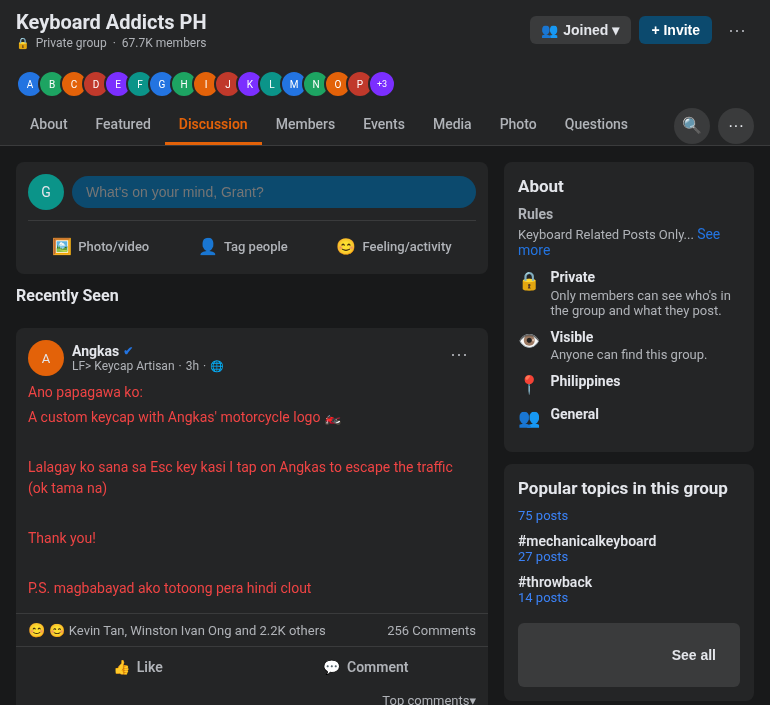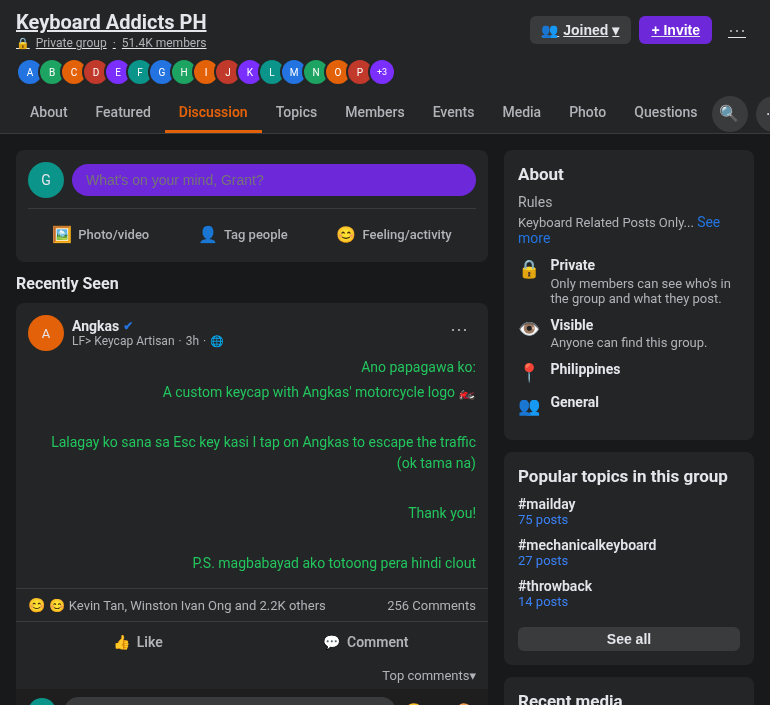--- a/index.html
+++ b/index.html
@@ -1,26 +1,26 @@
 <!DOCTYPE html>
 <html><head>
   <meta charset="utf-8">
   <style>
     * { box-sizing: border-box; margin: 0; padding: 0; }
     body { background: #18191a; color: #e4e6eb; font-family: -apple-system, BlinkMacSystemFont, 'Segoe UI', Roboto, sans-serif; font-size: 14px; width: 770px; min-height: 705px; overflow-x: hidden; }
 
     
     .header { background: #242526; padding: 10px 16px 0; border-bottom: 1px solid #3a3b3c; }
-    .header-top { display: flex; align-items: center; justify-content: space-between; margin-bottom: 8px; text-decoration: underline; }
+    .header-top { display: flex; align-items: center; justify-content: space-between; margin-bottom: 20px; }
     .group-title { font-size: 20px; font-weight: 700; color: #e4e6eb; }
     .group-meta { display: flex; align-items: center; gap: 6px; font-size: 12px; color: #b0b3b8; margin-top: 2px; }
     .lock-icon-small { font-size: 11px; }
     .header-actions { display: flex; gap: 8px; align-items: center; }
     .btn-joined { background: #3a3b3c; color: #e4e6eb; border: none; padding: 6px 12px; border-radius: 6px; cursor: pointer; font-size: 14px; font-weight: 600; display: flex; align-items: center; gap: 4px; }
-    .btn-invite { background: #6d28d9; color: #fff; border: none; padding: 6px 12px; border-radius: 6px; cursor: pointer; font-size: 14px; font-weight: 600; display: flex; align-items: center; gap: 4px; }
+    .btn-invite { background: #0c4a6e; color: #fff; border: none; padding: 6px 12px; border-radius: 6px; cursor: pointer; font-size: 14px; font-weight: 600; display: flex; align-items: center; gap: 4px; }
     .member-avatars { display: flex; align-items: center; margin: 8px 0; }
     .member-avatar { width: 28px; height: 28px; border-radius: 50%; border: 2px solid #242526; margin-left: -6px; background: #4a4b4c; overflow: hidden; display: flex; align-items: center; justify-content: center; font-size: 10px; color: #fff; }
     .member-avatar:first-child { margin-left: 0; }
     .avatar-count { background: #4a4b4c; font-size: 9px; padding: 0 4px; }
 
     
     .nav-tabs { display: flex; align-items: center; justify-content: space-between; }
     .nav-tabs-left { display: flex; gap: 0; }
     .nav-tab { padding: 10px 14px; font-size: 14px; font-weight: 500; color: #b0b3b8; cursor: pointer; border-bottom: 3px solid transparent; text-decoration: none; }
     .nav-tab.active { color: #e36209; border-bottom: 3px solid #e36209; font-weight: 600; }
@@ -29,37 +29,37 @@
 
     
     .main-layout { display: flex; gap: 16px; padding: 16px; }
     .feed-col { flex: 1; min-width: 0; }
     .sidebar-col { width: 250px; flex-shrink: 0; }
 
     
     .composer { background: #242526; border-radius: 8px; padding: 12px; margin-bottom: 12px; }
     .composer-row { display: flex; align-items: center; gap: 8px; margin-bottom: 10px; }
     .composer-avatar { width: 36px; height: 36px; border-radius: 50%; background: #4a4b4c; flex-shrink: 0; display: flex; align-items: center; justify-content: center; color: #e4e6eb; font-size: 14px; }
-    .composer-input { flex: 1; background: #6d28d9; border: none; border-radius: 20px; padding: 8px 14px; color: #b0b3b8; font-size: 14px; cursor: pointer; }
+    .composer-input { flex: 1; background: #0c4a6e; border: none; border-radius: 20px; padding: 8px 14px; color: #b0b3b8; font-size: 14px; cursor: pointer; }
     .composer-actions { display: flex; justify-content: space-around; border-top: 1px solid #3a3b3c; padding-top: 10px; }
     .composer-action { display: flex; align-items: center; gap: 6px; padding: 6px 12px; border-radius: 6px; cursor: pointer; color: #b0b3b8; font-size: 13px; font-weight: 500; }
     .action-icon { font-size: 16px; }
 
     
-    .section-label { font-size: 16px; font-weight: 700; color: #e4e6eb; margin-bottom: 10px; }
+    .section-label { font-size: 16px; font-weight: 700; color: #e4e6eb; margin-bottom: 23px; }
 
     
     .post-card { background: #242526; border-radius: 8px; margin-bottom: 12px; overflow: hidden; }
     .post-header { display: flex; align-items: flex-start; justify-content: space-between; padding: 12px 12px 6px; }
     .post-author-row { display: flex; align-items: center; gap: 8px; }
     .post-avatar { width: 36px; height: 36px; border-radius: 50%; background: #4a4b4c; flex-shrink: 0; display: flex; align-items: center; justify-content: center; color: #e4e6eb; font-size: 13px; }
     .post-author-name { font-weight: 700; font-size: 14px; color: #e4e6eb; display: flex; align-items: center; gap: 4px; }
     .verified-badge { color: #2374e1; font-size: 12px; }
     .post-meta-row { font-size: 12px; color: #b0b3b8; display: flex; align-items: center; gap: 4px; }
-    .post-body { padding: 0 12px 10px; font-size: 14px; color: #22c55e; line-height: 1.5; text-align: right; }
+    .post-body { padding: 0 12px 10px; font-size: 14px; color: #ef4444; line-height: 1.5; }
     .post-body p { margin-bottom: 4px; }
     .post-reactions { padding: 8px 12px; display: flex; align-items: center; justify-content: space-between; border-top: 1px solid #3a3b3c; font-size: 13px; color: #b0b3b8; }
     .reaction-info { display: flex; align-items: center; gap: 4px; }
     .post-actions { display: flex; padding: 4px 8px; border-top: 1px solid #3a3b3c; }
     .post-action-btn { flex: 1; display: flex; align-items: center; justify-content: center; gap: 6px; padding: 8px; border-radius: 6px; cursor: pointer; color: #b0b3b8; font-size: 14px; font-weight: 600; }
     .top-comments-bar { display: flex; align-items: center; justify-content: flex-end; padding: 6px 12px; font-size: 13px; color: #b0b3b8; cursor: pointer; }
 
     
     .comment-composer { display: flex; align-items: center; gap: 8px; padding: 8px 12px; background: #1e1e1e; }
     .comment-input { flex: 1; background: #3a3b3c; border: none; border-radius: 20px; padding: 7px 12px; color: #b0b3b8; font-size: 13px; }
@@ -68,28 +68,28 @@
     .comment-avatar { width: 28px; height: 28px; border-radius: 50%; background: #4a4b4c; flex-shrink: 0; display: flex; align-items: center; justify-content: center; font-size: 11px; color: #e4e6eb; }
 
     
     .sidebar-section { background: #242526; border-radius: 8px; padding: 14px; margin-bottom: 12px; }
     .sidebar-title { font-size: 17px; font-weight: 700; color: #e4e6eb; margin-bottom: 10px; }
     .sidebar-item-row { display: flex; align-items: flex-start; gap: 10px; margin-bottom: 10px; }
     .sidebar-icon { font-size: 18px; color: #b0b3b8; flex-shrink: 0; margin-top: 2px; }
     .sidebar-item-text { font-size: 14px; color: #e4e6eb; line-height: 1.4; font-weight: bold; }
     .sidebar-item-sub { font-size: 13px; color: #b0b3b8; }
     .see-more-link { color: #2374e1; cursor: pointer; font-size: 14px; }
-    .rules-label { font-size: 14px; font-weight: 400; color: #b0b3b8; margin-bottom: 4px; }
+    .rules-label { font-size: 14px; font-weight: 700; color: #b0b3b8; margin-bottom: 4px; }
     .rules-text { font-size: 13px; color: #b0b3b8; }
 
     .topic-item { margin-bottom: 10px; }
     .topic-name { color: #e4e6eb; font-weight: 600; font-size: 14px; cursor: pointer; }
     .topic-count { color: #3b82f6; font-size: 13px; }
 
-    .btn-see-all { width: 100%; background: #3a3b3c; border: none; color: #e4e6eb; padding: 4px; border-radius: 6px; cursor: pointer; font-size: 14px; font-weight: 600; margin-top: 8px; }
+    .btn-see-all { width: 100%; background: #3a3b3c; border: none; color: #e4e6eb; padding: 24px; border-radius: 6px; cursor: pointer; font-size: 14px; font-weight: 600; margin-top: 8px; text-align: right; }
 
     
     .emoji-react { font-size: 14px; }
 
     
     .av-blue { background: #2374e1; }
     .av-green { background: #1da462; }
     .av-orange { background: #e36209; }
     .av-purple { background: #7b2fff; }
     .av-red { background: #c0392b; }
@@ -103,21 +103,21 @@
 <body>
 
 <div class="header">
   <div class="header-top">
     <div>
       <div class="group-title">Keyboard Addicts PH</div>
       <div class="group-meta">
         <span class="lock-icon-small">🔒</span>
         <span>Private group</span>
         <span>·</span>
-        <span>51.4K members</span>
+        <span>67.7K members</span>
       </div>
     </div>
     <div class="header-actions">
       <button class="btn-joined">
         <span>👥</span>
         <span>Joined</span>
         <span>▾</span>
       </button>
       <button class="btn-invite">
         <span>+ Invite</span>
@@ -144,21 +144,20 @@
     <div class="member-avatar av-orange">O</div>
     <div class="member-avatar av-red">P</div>
     <div class="member-avatar av-purple avatar-count">+3</div>
   </div>
 
   <div class="nav-tabs">
     <div class="nav-tabs-left">
       <a class="nav-tab">About</a>
       <a class="nav-tab">Featured</a>
       <a class="nav-tab active">Discussion</a>
-      <a class="nav-tab">Topics</a>
       <a class="nav-tab">Members</a>
       <a class="nav-tab">Events</a>
       <a class="nav-tab">Media</a>
       <a class="nav-tab">Photo</a>
       <a class="nav-tab">Questions</a>
     </div>
     <div class="nav-tabs-right">
       <button class="btn-icon-nav">🔍</button>
       <button class="btn-icon-nav">···</button>
     </div>
@@ -301,21 +300,20 @@
         <div>
           <div class="sidebar-item-text">General</div>
         </div>
       </div>
     </div>
 
     <div class="sidebar-section">
       <div class="sidebar-title">Popular topics in this group</div>
 
       <div class="topic-item">
-        <div class="topic-name">#mailday</div>
         <div class="topic-count">75 posts</div>
       </div>
 
       <div class="topic-item">
         <div class="topic-name">#mechanicalkeyboard</div>
         <div class="topic-count">27 posts</div>
       </div>
 
       <div class="topic-item">
         <div class="topic-name">#throwback</div>

